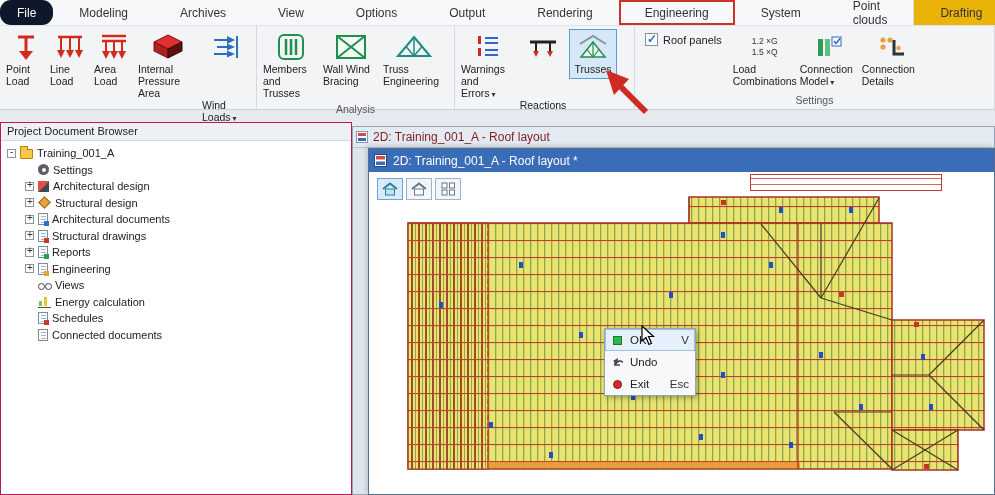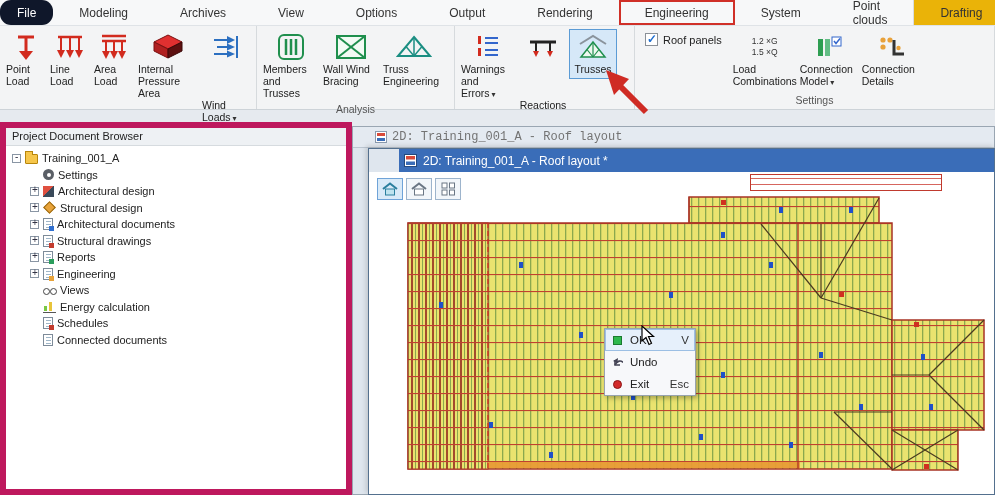--- a/index.html
+++ b/index.html
@@ -32,21 +32,21 @@
     display:flex;flex-direction:column;justify-content:center;margin-bottom:2px;}
   .roofpanels{display:flex;align-items:center;gap:5px;margin:4px 10px 0 6px;font-size:11px;}
   .cb{width:13px;height:13px;border:1px solid #8a9097;background:#fff;position:relative;flex:none;}
   .cb::after{content:"✓";color:#1f6fd0;font-weight:bold;font-size:12px;position:absolute;left:1px;top:-2px;}
 
   
   .callout-arrow{position:absolute;left:598px;top:68px;width:58px;height:50px;pointer-events:none;}
 
   
   .sidebar{position:absolute;left:0;top:122px;width:352px;bottom:0;background:#fff;
-    border:6px solid #be185d;}
+    border:1px solid #be185d;}
   .sidebar-title{height:18px;background:#eef1f4;border-bottom:1px solid #d6dbdf;
     padding:2px 6px;font-size:11px;color:#222;}
   .tree{padding:4px 2px 0 2px;}
   .trow{display:flex;align-items:center;height:16.5px;gap:4px;padding-left:22px;}
   .trow.root{padding-left:4px;}
   .exp{width:9px;height:9px;border:1px solid #8a96a4;background:#fff;position:relative;flex:none;}
   .exp::before{content:"+";position:absolute;left:1px;top:-3.5px;font-size:10px;color:#334;}
   .exp.minus::before{content:"-";left:2px;}
   .spacer9{width:9px;flex:none;}
   .ti{width:13px;height:12px;position:relative;flex:none;}
@@ -72,25 +72,25 @@
   .ti-views::before{left:0;}.ti-views::after{left:7px;}
   .ti-energy{border-bottom:1.5px solid #555;}
   .ti-energy::before{content:"";position:absolute;left:1px;bottom:1px;width:3px;height:5px;background:#7ac943;}
   .ti-energy::after{content:"";position:absolute;left:6px;bottom:1px;width:3px;height:9px;background:#e8c43a;}
   .tlabel{white-space:nowrap;}
 
   
   .backwin{position:absolute;left:352px;top:126px;right:0;bottom:0;background:#dfe6ee;
     border:1px solid #9aa6b2;}
   .backtitle{height:21px;background:#e4eaf1;border-bottom:1px solid #bcc6d1;display:flex;
-    align-items:center;gap:5px;padding-left:22px;font-size:12px;color:#737373;font-family:Liberation Mono, monospace;}
+    align-items:center;gap:5px;padding-left:3px;font-size:12px;color:#7f1d1d;}
   .frontwin{position:absolute;left:368px;top:148px;right:0;bottom:0;border:1px solid #54708e;
     display:flex;flex-direction:column;box-shadow:-2px -2px 5px rgba(0,0,0,.15);}
   .fronttitle{height:23px;background:#3a6db8;color:#fff;display:flex;align-items:center;
-    gap:6px;padding-left:5px;font-size:12px;flex:none;margin-left:30px;}
+    gap:6px;padding-left:5px;font-size:12px;flex:none;}
   .wincontent{flex:1;background:#fff;position:relative;overflow:hidden;}
   .wtoolbar{position:absolute;left:8px;top:6px;display:flex;gap:3px;z-index:5;}
   .wtb{width:26px;height:22px;border:1px solid #9db4cc;background:#f2f6fa;display:flex;
     align-items:center;justify-content:center;}
   .wtb.active{background:#d9eaf8;border-color:#6fa3d8;}
 
   
   .anno{position:absolute;right:52px;top:2px;width:192px;height:17px;border:1px solid #c03a2e;
     background:
       repeating-linear-gradient(180deg,transparent 0 3px,rgba(200,50,40,.75) 3px 4px,transparent 4px 6px),

